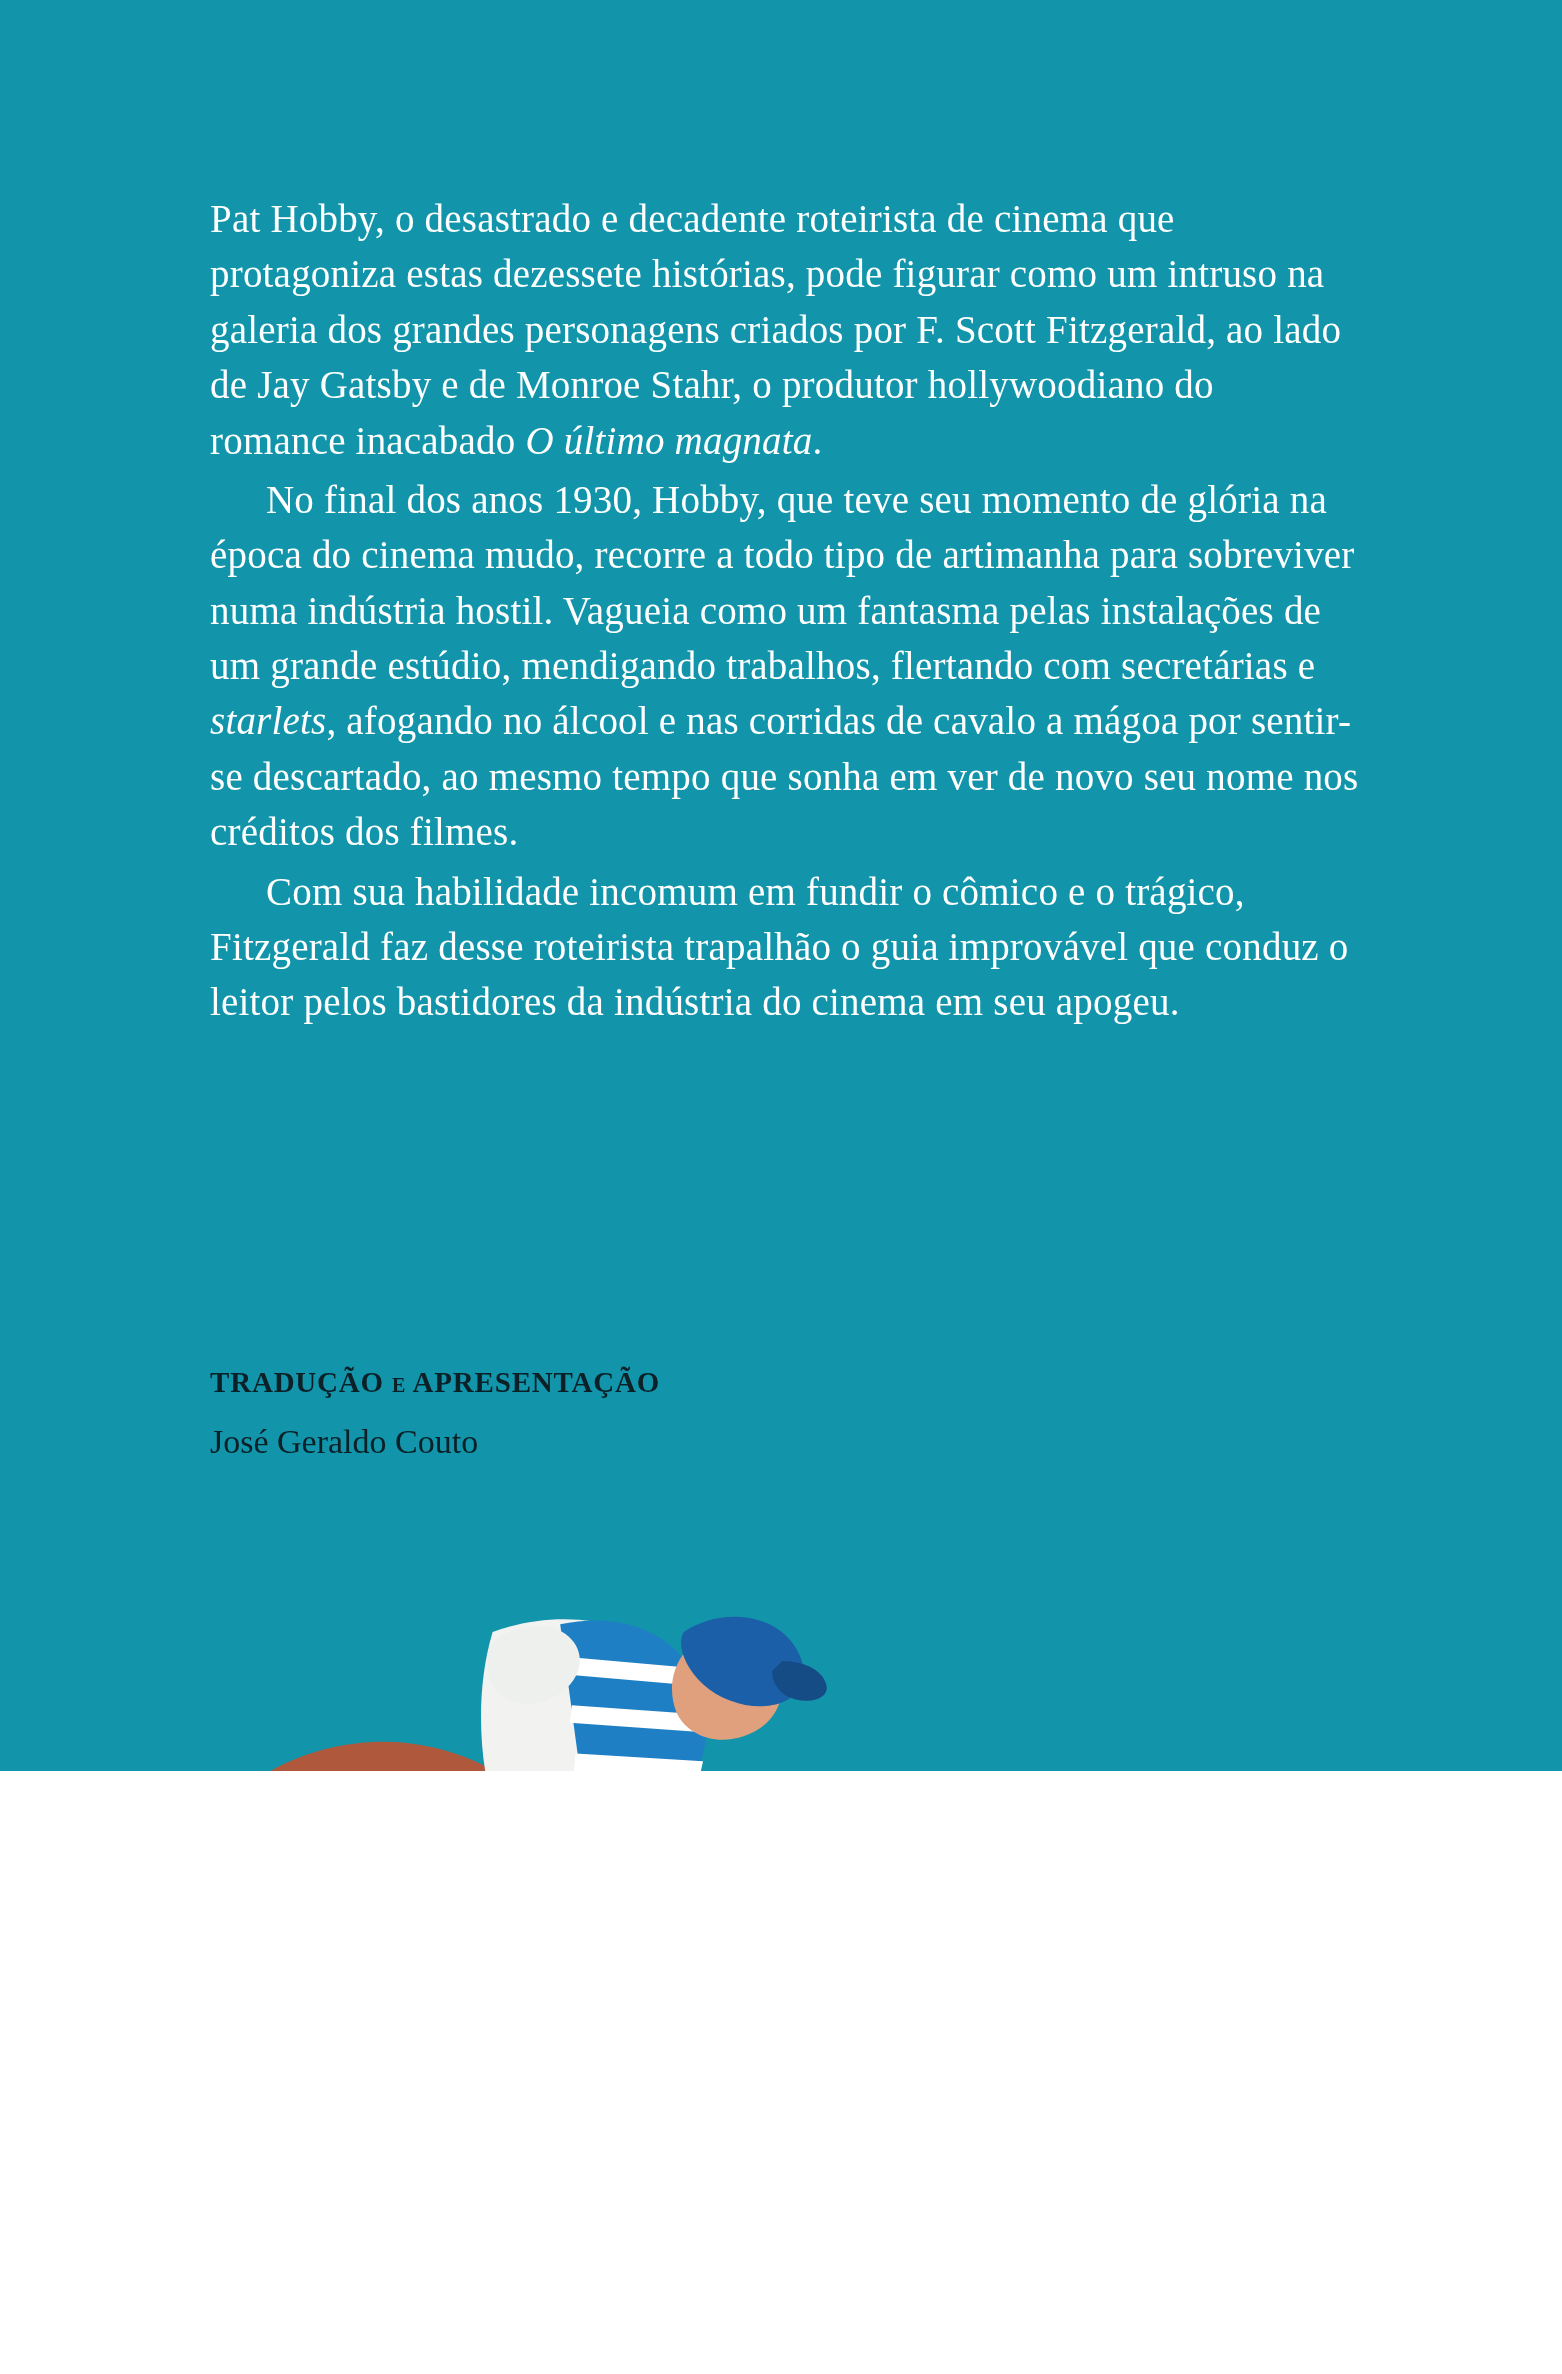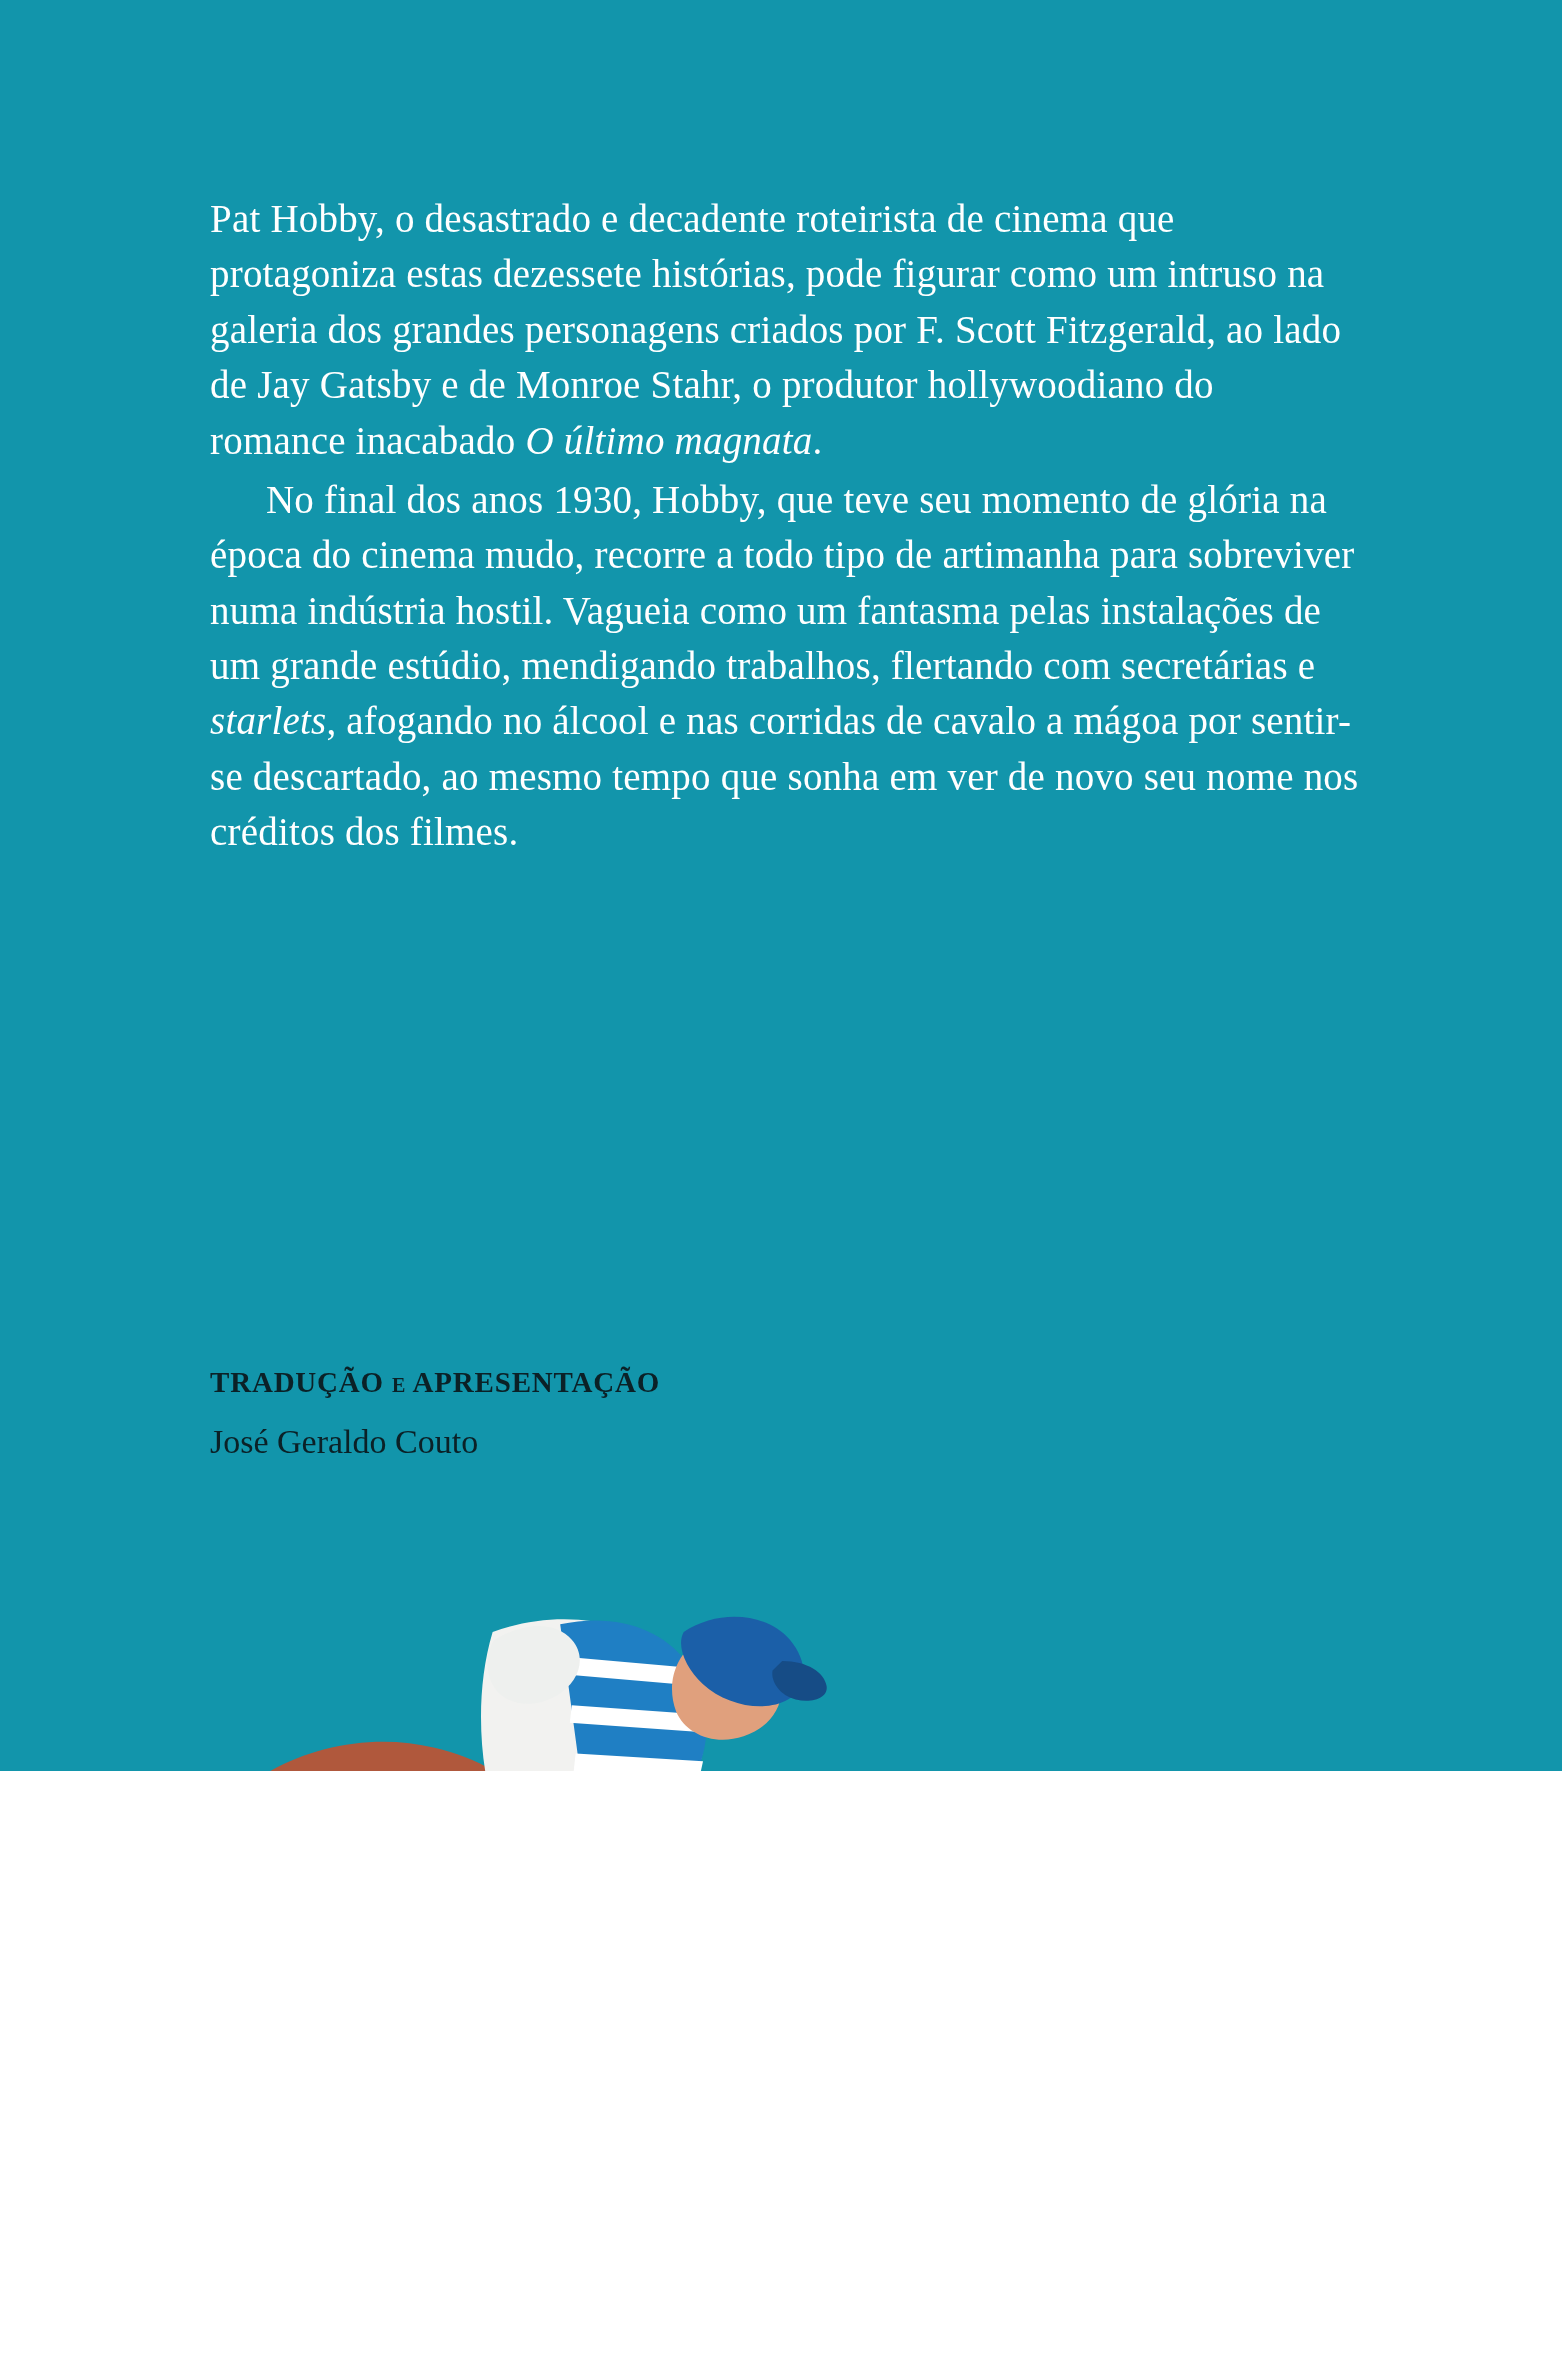--- a/index.html
+++ b/index.html
@@ -119,20 +119,21 @@
   }
 </style>
 </head>
 <body>
 
 <div class="cover">
 
   <div class="blurb">
     <p><span>Pat Hobby, o desastrado e decadente roteirista de cinema que protagoniza estas dezessete histórias, pode figurar como um intruso na galeria dos grandes personagens criados por F. Scott Fitzgerald, ao lado de Jay Gatsby e de Monroe Stahr, o produtor hollywoodiano do romance inacabado </span><em>O último magnata</em><span>.</span></p>
     <p><span>No final dos anos 1930, Hobby, que teve seu momento de glória na época do cinema mudo, recorre a todo tipo de artimanha para sobreviver numa indústria hostil. Vagueia como um fantasma pelas instalações de um grande estúdio, mendigando trabalhos, flertando com secretárias e </span><em>starlets</em><span>, afogando no álcool e nas corridas de cavalo a mágoa por sentir-se descartado, ao mesmo tempo que sonha em ver de novo seu nome nos créditos dos filmes.</span></p>
+    <p>Com sua habilidade incomum em fundir o cômico e o trágico, Fitzgerald faz desse roteirista trapalhão o guia improvável que conduz o leitor pelos bastidores da indústria do cinema em seu apogeu.</p>
   </div>
 
   <div class="credits">
     <div class="credits-label">TRADUÇÃO e APRESENTAÇÃO</div>
     <div class="credits-name">José Geraldo Couto</div>
   </div>
 
   <div class="illustration">
     <svg viewBox="0 0 1120 700" xmlns="http://www.w3.org/2000/svg" aria-hidden="true">
 

